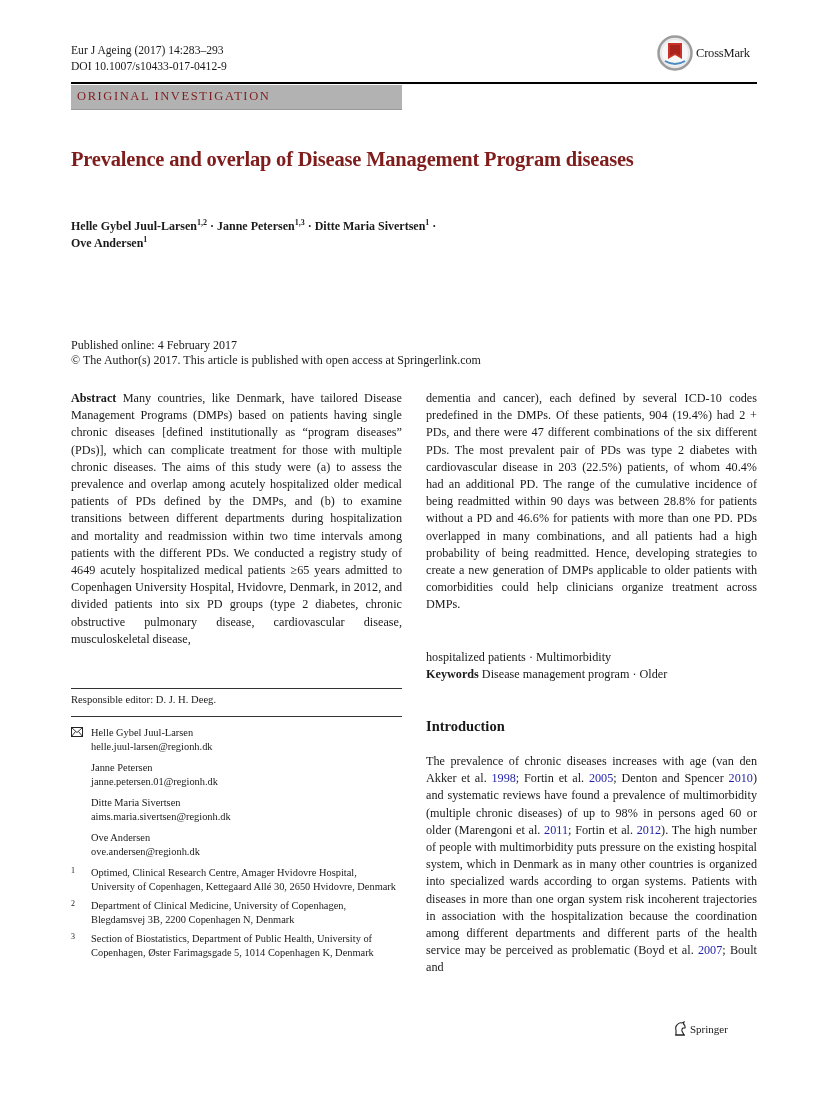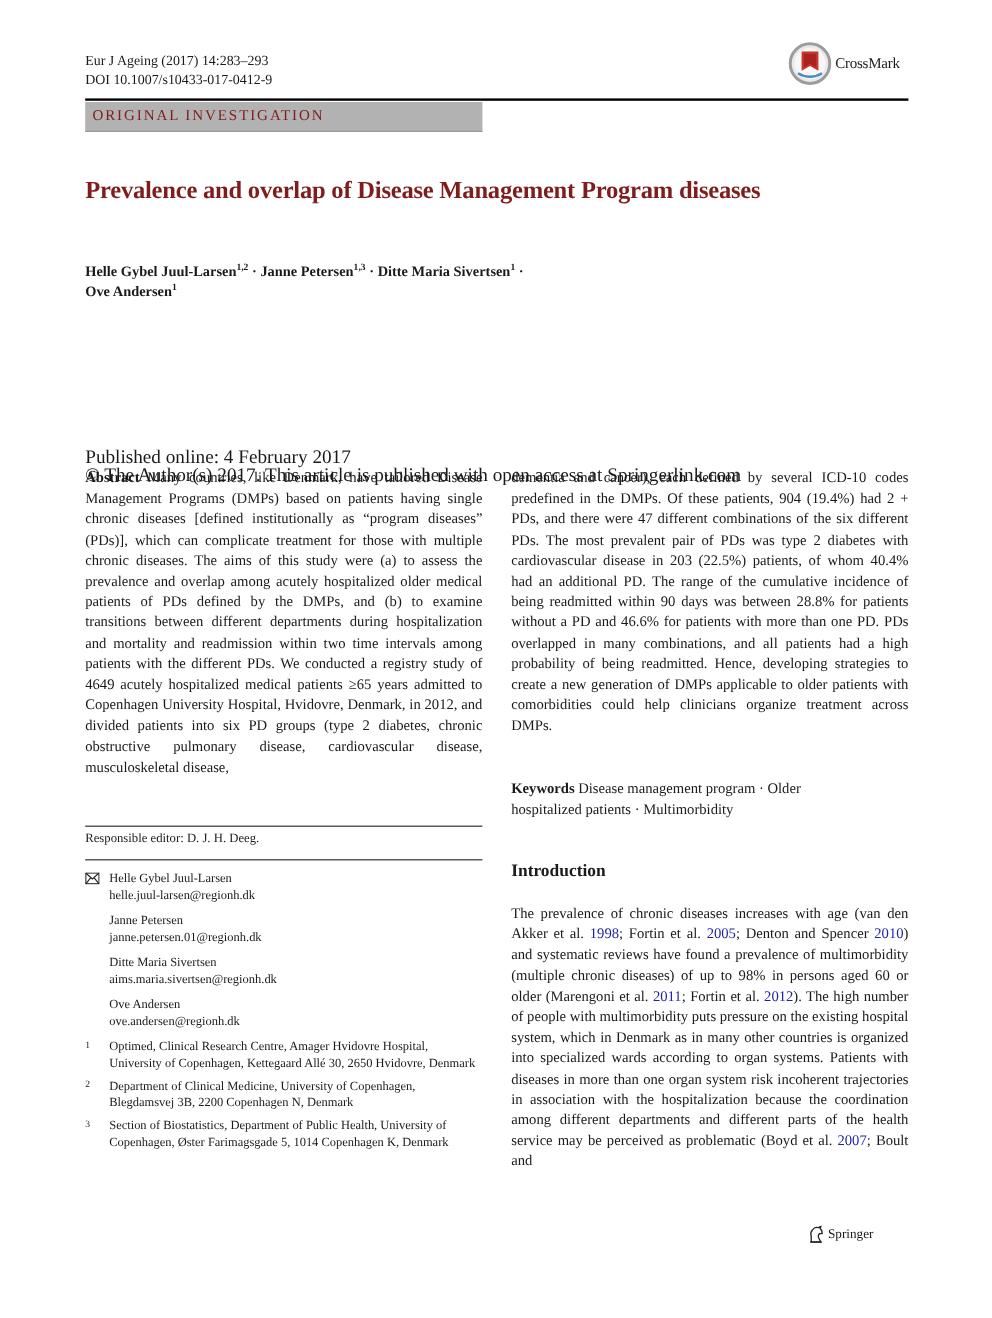--- a/index.html
+++ b/index.html
@@ -19,21 +19,21 @@
   }
   .section-bar span {
     position: absolute; left: 6px; top: 4px; font-size: 12.5px; letter-spacing: 1.6px; color: #7f1d1d;
   }
   .title {
     left: 71px; top: 147px; width: 700px; font-size: 20.5px; font-weight: bold; line-height: 24px;
     letter-spacing: -0.2px; color: #7f1d1d;
   }
   .authors { left: 71px; top: 218px; width: 640px; font-size: 12px; font-weight: bold; line-height: 17px; }
   .authors sup { font-size: 8px; vertical-align: 5px; line-height: 0; }
-  .published { left: 71px; top: 338px; font-size: 16px; line-height: 15px; margin-top: 36px; }
+  .published { left: 71px; top: 338px; font-size: 12px; line-height: 15px; }
   .col { font-size: 12.2px; line-height: 17.2px; text-align: justify; text-align-last: auto; }
   .col-left { left: 71px; top: 390px; width: 331px; }
   .col-right { left: 426px; top: 390px; width: 331px; }
   .kw { left: 426px; top: 649px; width: 331px; font-size: 12.2px; line-height: 17.2px; }
   .b { font-weight: bold; }
   .rule-thin { height: 1px; background: #333; }
   .editor { left: 71px; top: 694px; font-size: 10.6px; }
   .contacts { left: 71px; top: 726px; width: 331px; font-size: 10.4px; line-height: 13.5px; }
   .contact { position: relative; padding-left: 20px; margin-bottom: 8px; }
   .mail-icon { position: absolute; left: 0; top: 1px; width: 12px; height: 10px; }
@@ -86,22 +86,22 @@
 </div>
 
 <div class="abs col col-left">
   <p><span class="b">Abstract</span> <span>Many countries, like Denmark, have tailored Disease Management Programs (DMPs) based on patients having single chronic diseases [defined institutionally as “program diseases” (PDs)], which can complicate treatment for those with multiple chronic diseases. The aims of this study were (a) to assess the prevalence and overlap among acutely hospitalized older medical patients of PDs defined by the DMPs, and (b) to examine transitions between different departments during hospitalization and mortality and readmission within two time intervals among patients with the different PDs. We conducted a registry study of 4649 acutely hospitalized medical patients ≥65 years admitted to Copenhagen University Hospital, Hvidovre, Denmark, in 2012, and divided patients into six PD groups (type 2 diabetes, chronic obstructive pulmonary disease, cardiovascular disease, musculoskeletal disease,</span></p>
 </div>
 <div class="abs col col-right">
   <p>dementia and cancer), each defined by several ICD-10 codes predefined in the DMPs. Of these patients, 904 (19.4%) had 2 + PDs, and there were 47 different combinations of the six different PDs. The most prevalent pair of PDs was type 2 diabetes with cardiovascular disease in 203 (22.5%) patients, of whom 40.4% had an additional PD. The range of the cumulative incidence of being readmitted within 90 days was between 28.8% for patients without a PD and 46.6% for patients with more than one PD. PDs overlapped in many combinations, and all patients had a high probability of being readmitted. Hence, developing strategies to create a new generation of DMPs applicable to older patients with comorbidities could help clinicians organize treatment across DMPs.</p>
 </div>
 
 <div class="abs kw">
+  <div>hospitalized patients · Multimorbidity</div>
   <div><span class="b">Keywords</span> <span>Disease management program · Older</span></div>
-  <div>hospitalized patients · Multimorbidity</div>
 </div>
 
 <div class="abs rule-thin" style="left:71px; top:688px; width:331px;"></div>
 <div class="abs editor">Responsible editor: D. J. H. Deeg.</div>
 <div class="abs rule-thin" style="left:71px; top:716px; width:331px;"></div>
 
 <div class="abs contacts">
   <div class="contact">
     <svg class="mail-icon" viewBox="0 0 12 10">
       <rect x="0.5" y="0.5" width="11" height="9" fill="none" stroke="#222" stroke-width="1"></rect>

